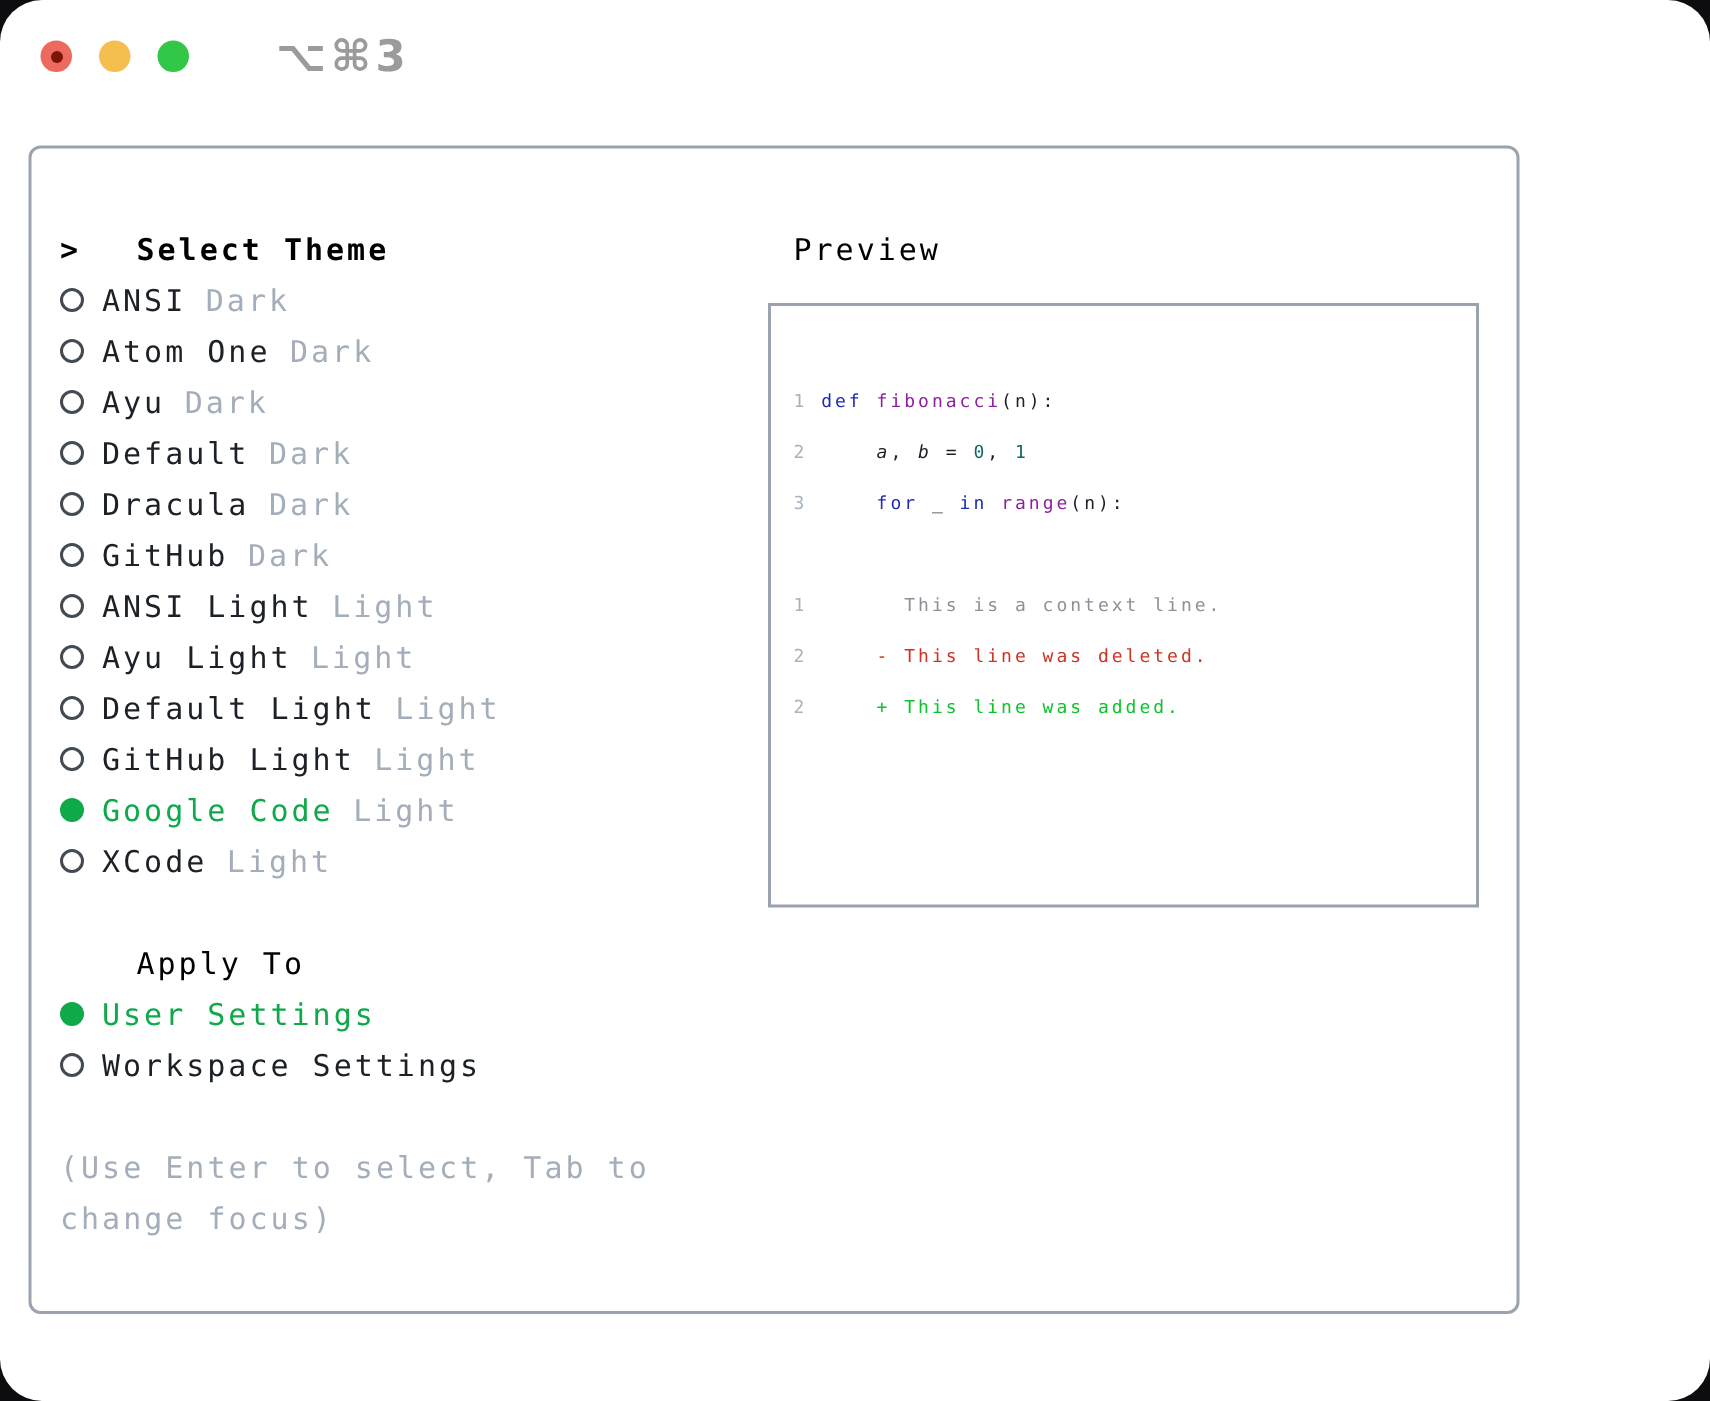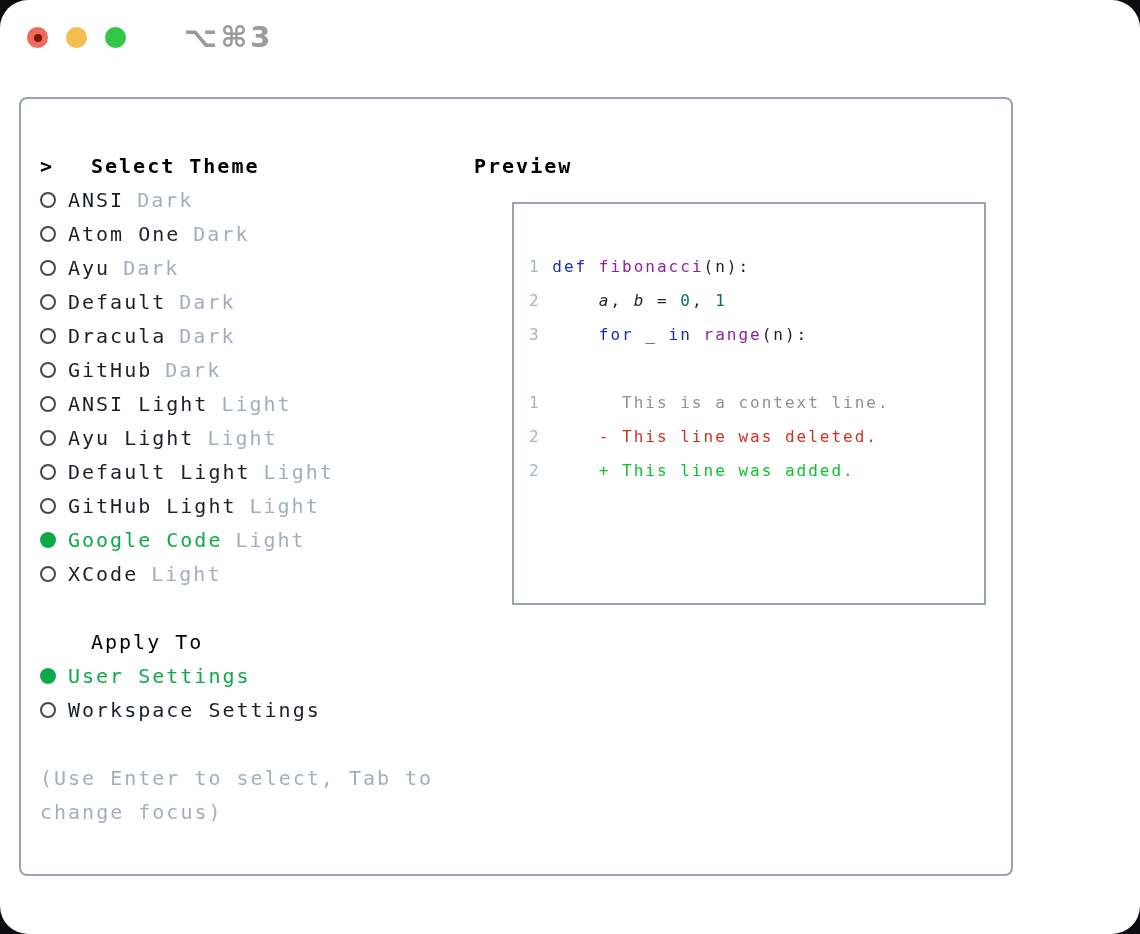--- a/index.html
+++ b/index.html
@@ -30,27 +30,27 @@
   .arrow{font-weight:bold;color:#000;}
   .hdr{font-weight:bold;color:#000;margin-left:23px;}
   .radio{width:12px;height:12px;border-radius:50%;border:2px solid #434a52;box-sizing:content-box;}
   .option.selected .radio{background:var(--accent-green);border-color:var(--accent-green);}
   .option .nm{color:var(--text-dark);}
   .option.selected .nm{color:var(--accent-green);}
   .variant{color:var(--muted-gray);margin-left:13px;}
   .spacer{height:34px;}
   .help{width:412px;line-height:34px;color:var(--muted-gray);}
   
-  .prevhdr{position:absolute;left:453px;top:50px;height:34px;line-height:34px;
-    font-size:20px;letter-spacing:2px;font-weight:bold;color:#000;}
+  .prevhdr{position:absolute;left:508px;top:50px;height:34px;line-height:34px;
+    font-size:20px;letter-spacing:2px;font-weight:normal;color:#000;}
   .prevbox{
     position:absolute;left:491px;top:103px;width:474px;height:403px;box-sizing:border-box;
     border:2px solid var(--panel-border-gray);background:#fff;padding:46px 0 0 15px;overflow:hidden;
   }
-  .cline{height:34px;line-height:34px;font-size:16px;letter-spacing:2px;white-space:pre;color:var(--text-dark);}
+  .cline{height:34px;line-height:34px;font-size:12px;letter-spacing:2px;white-space:pre;color:var(--text-dark);}
   .tok-ln{color:var(--line-number-gray);}
   .tok-kw{color:var(--keyword-blue);}
   .tok-fn{color:var(--function-purple);}
   .tok-num{color:var(--literal-teal);}
   .tok-var{font-style:italic;color:var(--text-dark);}
   .tok-pl{color:var(--text-dark);}
   .tok-ctx{color:var(--diff-context-gray);}
   .tok-del{color:var(--diff-deleted-red);}
   .tok-add{color:var(--diff-added-green);}
 </style>

